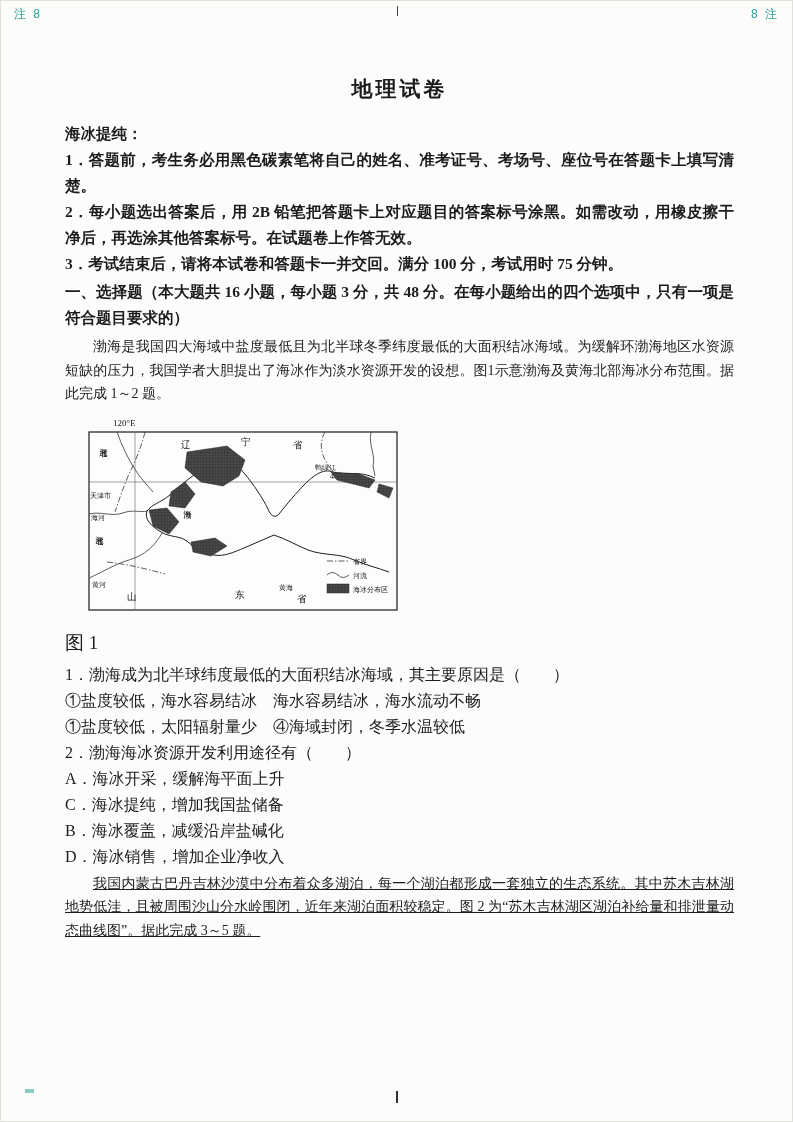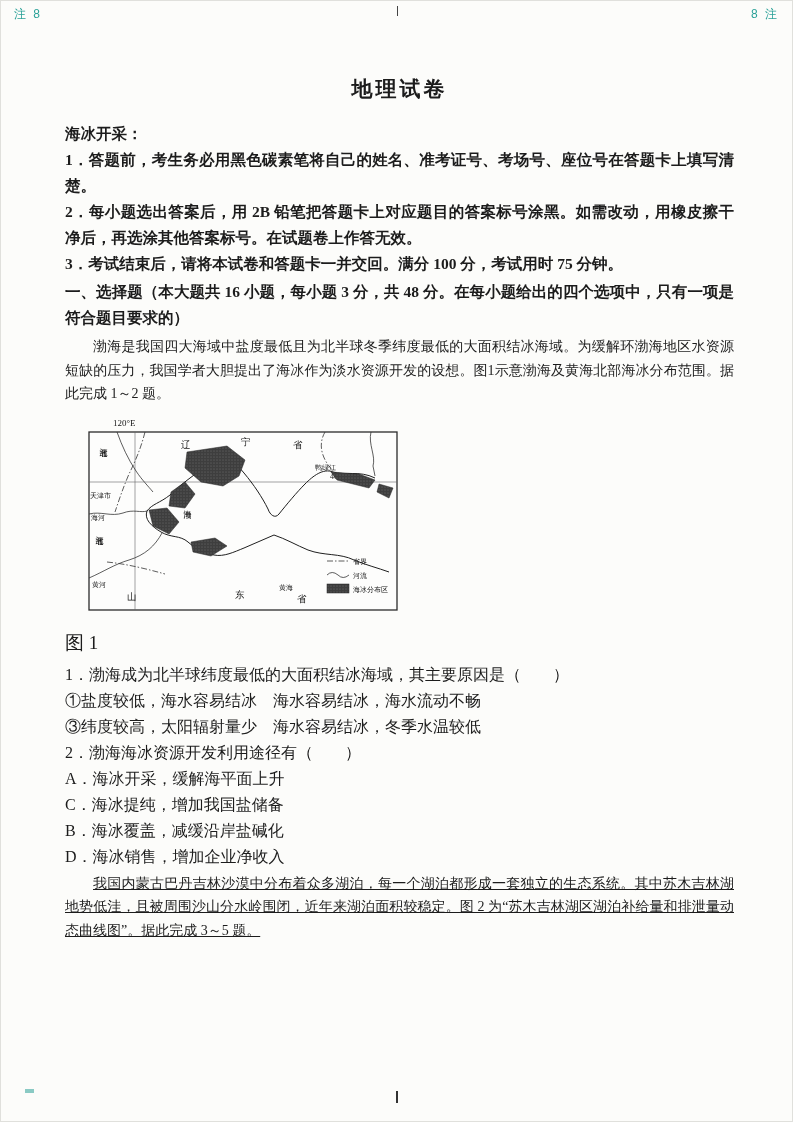--- a/index.html
+++ b/index.html
@@ -57,21 +57,21 @@
   <span class="corner left">注 8</span>
   <span class="corner right">8 注</span>
   <span class="tick-top"></span>
   <span class="tick-bottom"></span>
   <span class="mark-bottom-left"></span>
 
   <main class="content">
 
     <h1>地理试卷</h1>
 
-    <p class="bold">海冰开采：</p>
+    <p class="bold">海冰提纯：</p>
     <p class="bold">1．答题前，考生务必用黑色碳素笔将自己的姓名、准考证号、考场号、座位号在答题卡上填写清楚。</p>
     <p class="bold">2．每小题选出答案后，用 2B 铅笔把答题卡上对应题目的答案标号涂黑。如需改动，用橡皮擦干净后，再选涂其他答案标号。在试题卷上作答无效。</p>
     <p class="bold">3．考试结束后，请将本试卷和答题卡一并交回。满分 100 分，考试用时 75 分钟。</p>
 
     <p class="bold section-heading">一、选择题（本大题共 16 小题，每小题 3 分，共 48 分。在每小题给出的四个选项中，只有一项是符合题目要求的）</p>
 
     <p class="passage">渤海是我国四大海域中盐度最低且为北半球冬季纬度最低的大面积结冰海域。为缓解环渤海地区水资源短缺的压力，我国学者大胆提出了海冰作为淡水资源开发的设想。图1示意渤海及黄海北部海冰分布范围。据此完成 1～2 题。</p>
 
     <figure class="map-figure">
       <svg width="318" height="200" viewBox="0 0 318 200" aria-hidden="true">
@@ -131,21 +131,21 @@
           <text class="mtiny" x="266" y="178">海冰分布区</text>
         </g>
       </svg>
     </figure>
 
     <div class="fig-caption">图 1</div>
 
     <div class="q">
       <p>1．渤海成为北半球纬度最低的大面积结冰海域，其主要原因是（　　）</p>
       <p>①盐度较低，海水容易结冰　海水容易结冰，海水流动不畅</p>
-      <p>③纬度较高，太阳辐射量少　海水容易结冰，冬季水温较低</p>
+      <p>①盐度较低，太阳辐射量少　④海域封闭，冬季水温较低</p>
     </div>
 
     <div class="q">
       <p>2．渤海海冰资源开发利用途径有（　　）</p>
       <p>A．海冰开采，缓解海平面上升</p>
       <p>C．海冰提纯，增加我国盐储备</p>
       <p>B．海冰覆盖，减缓沿岸盐碱化</p>
       <p>D．海冰销售，增加企业净收入</p>
     </div>
 

